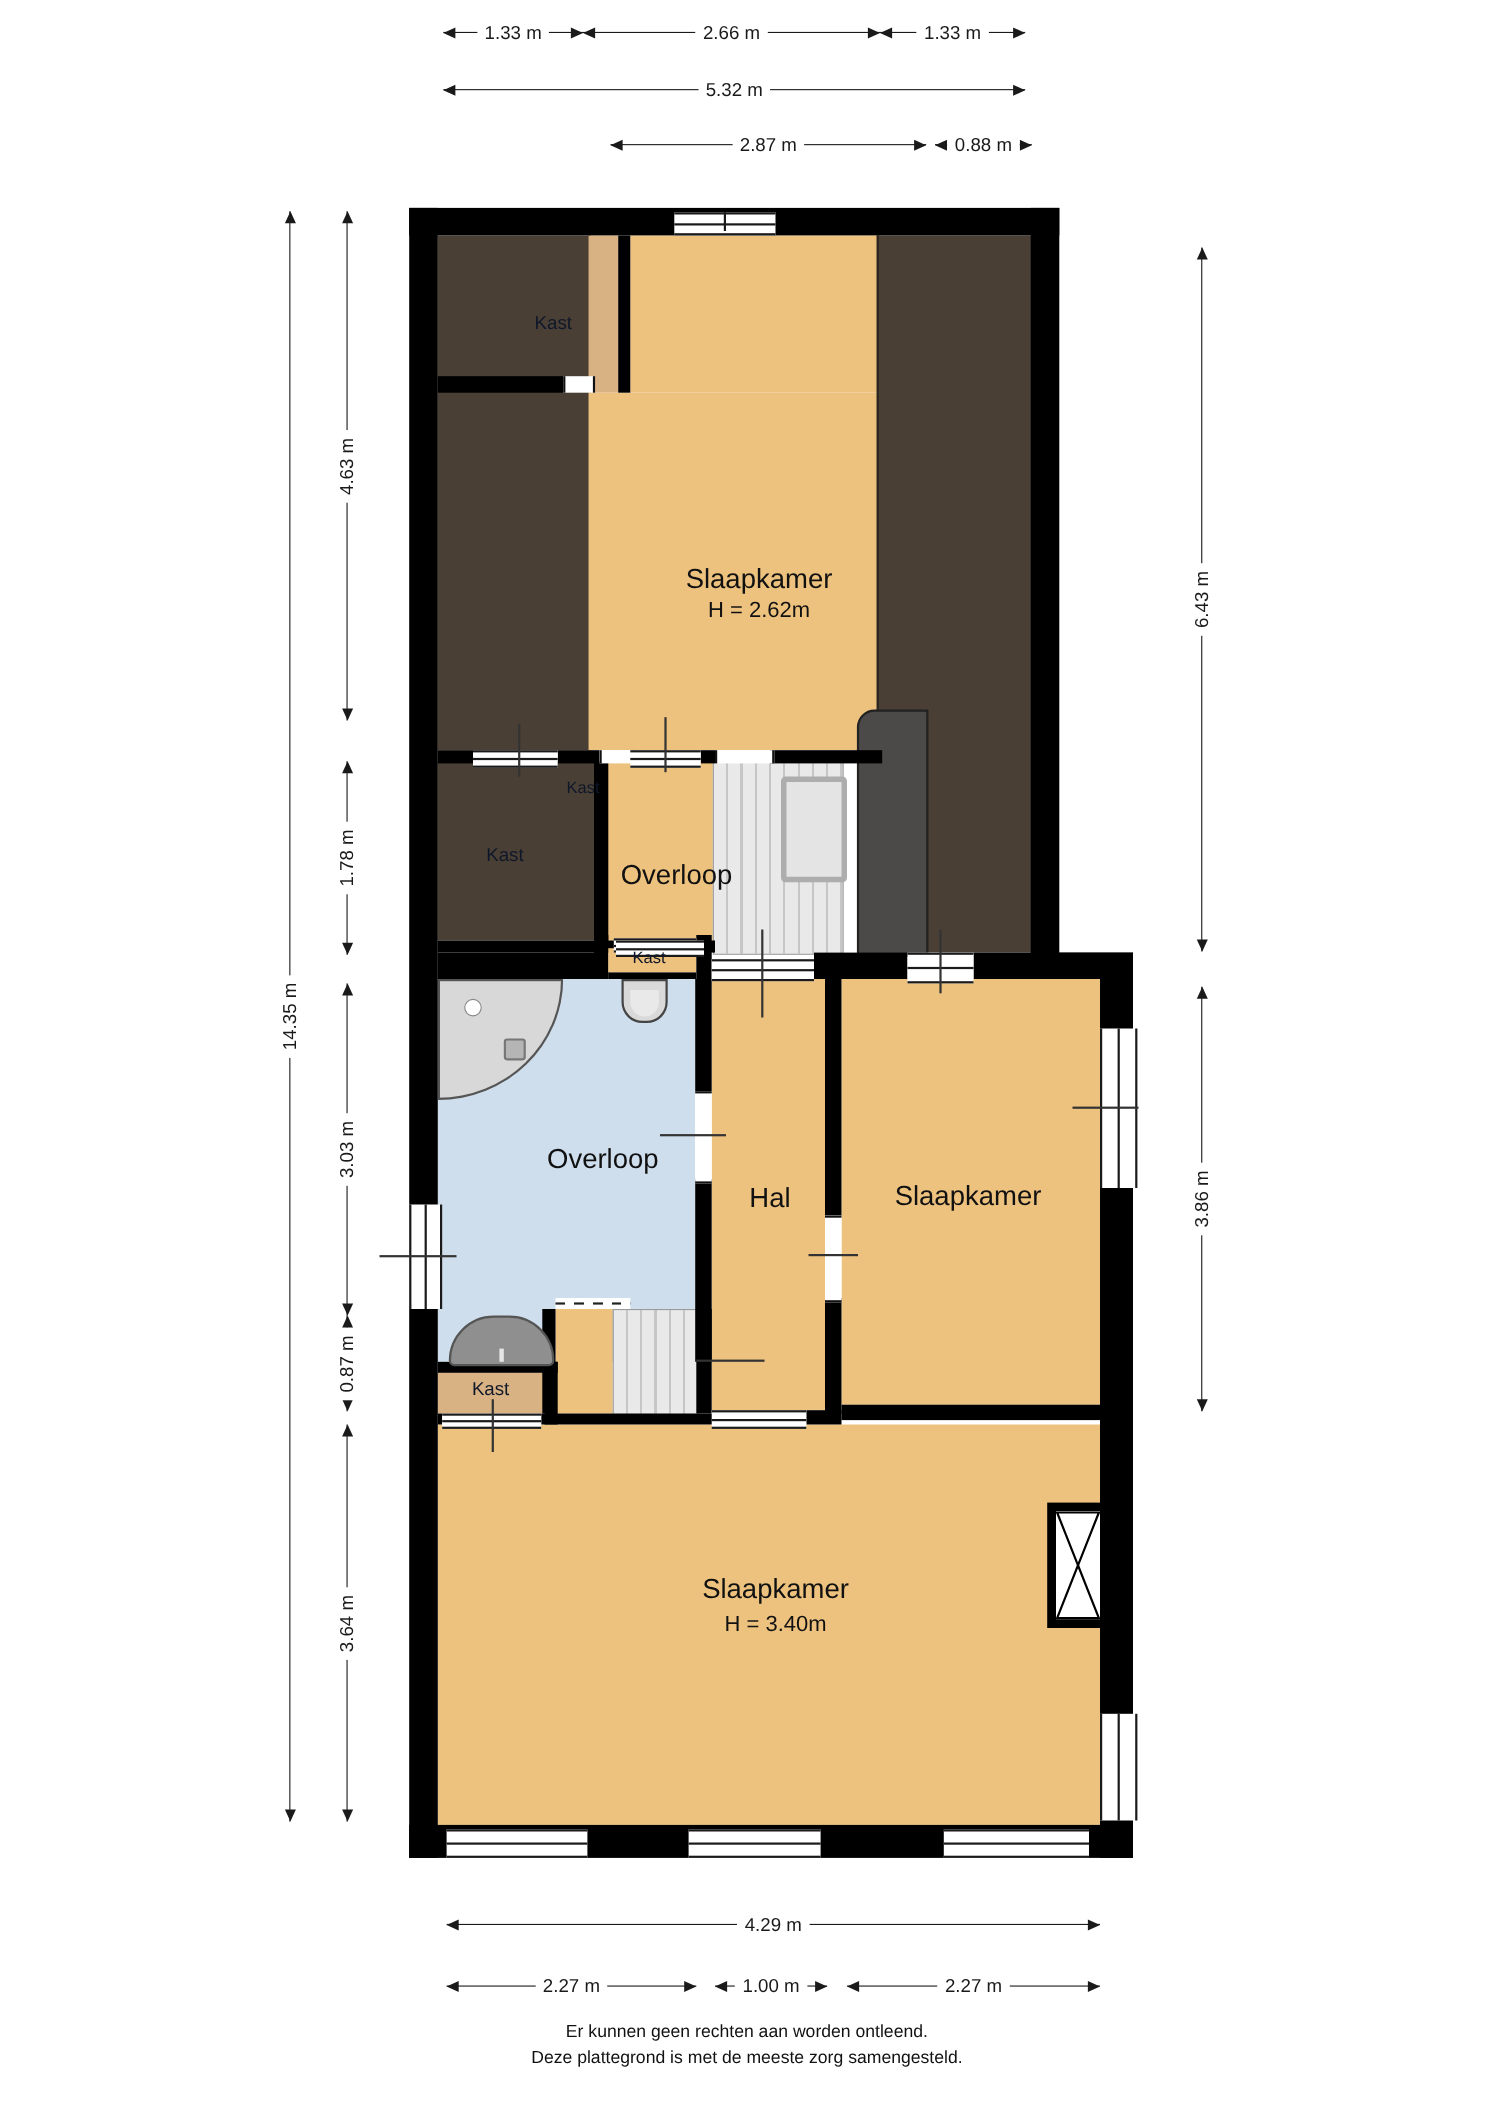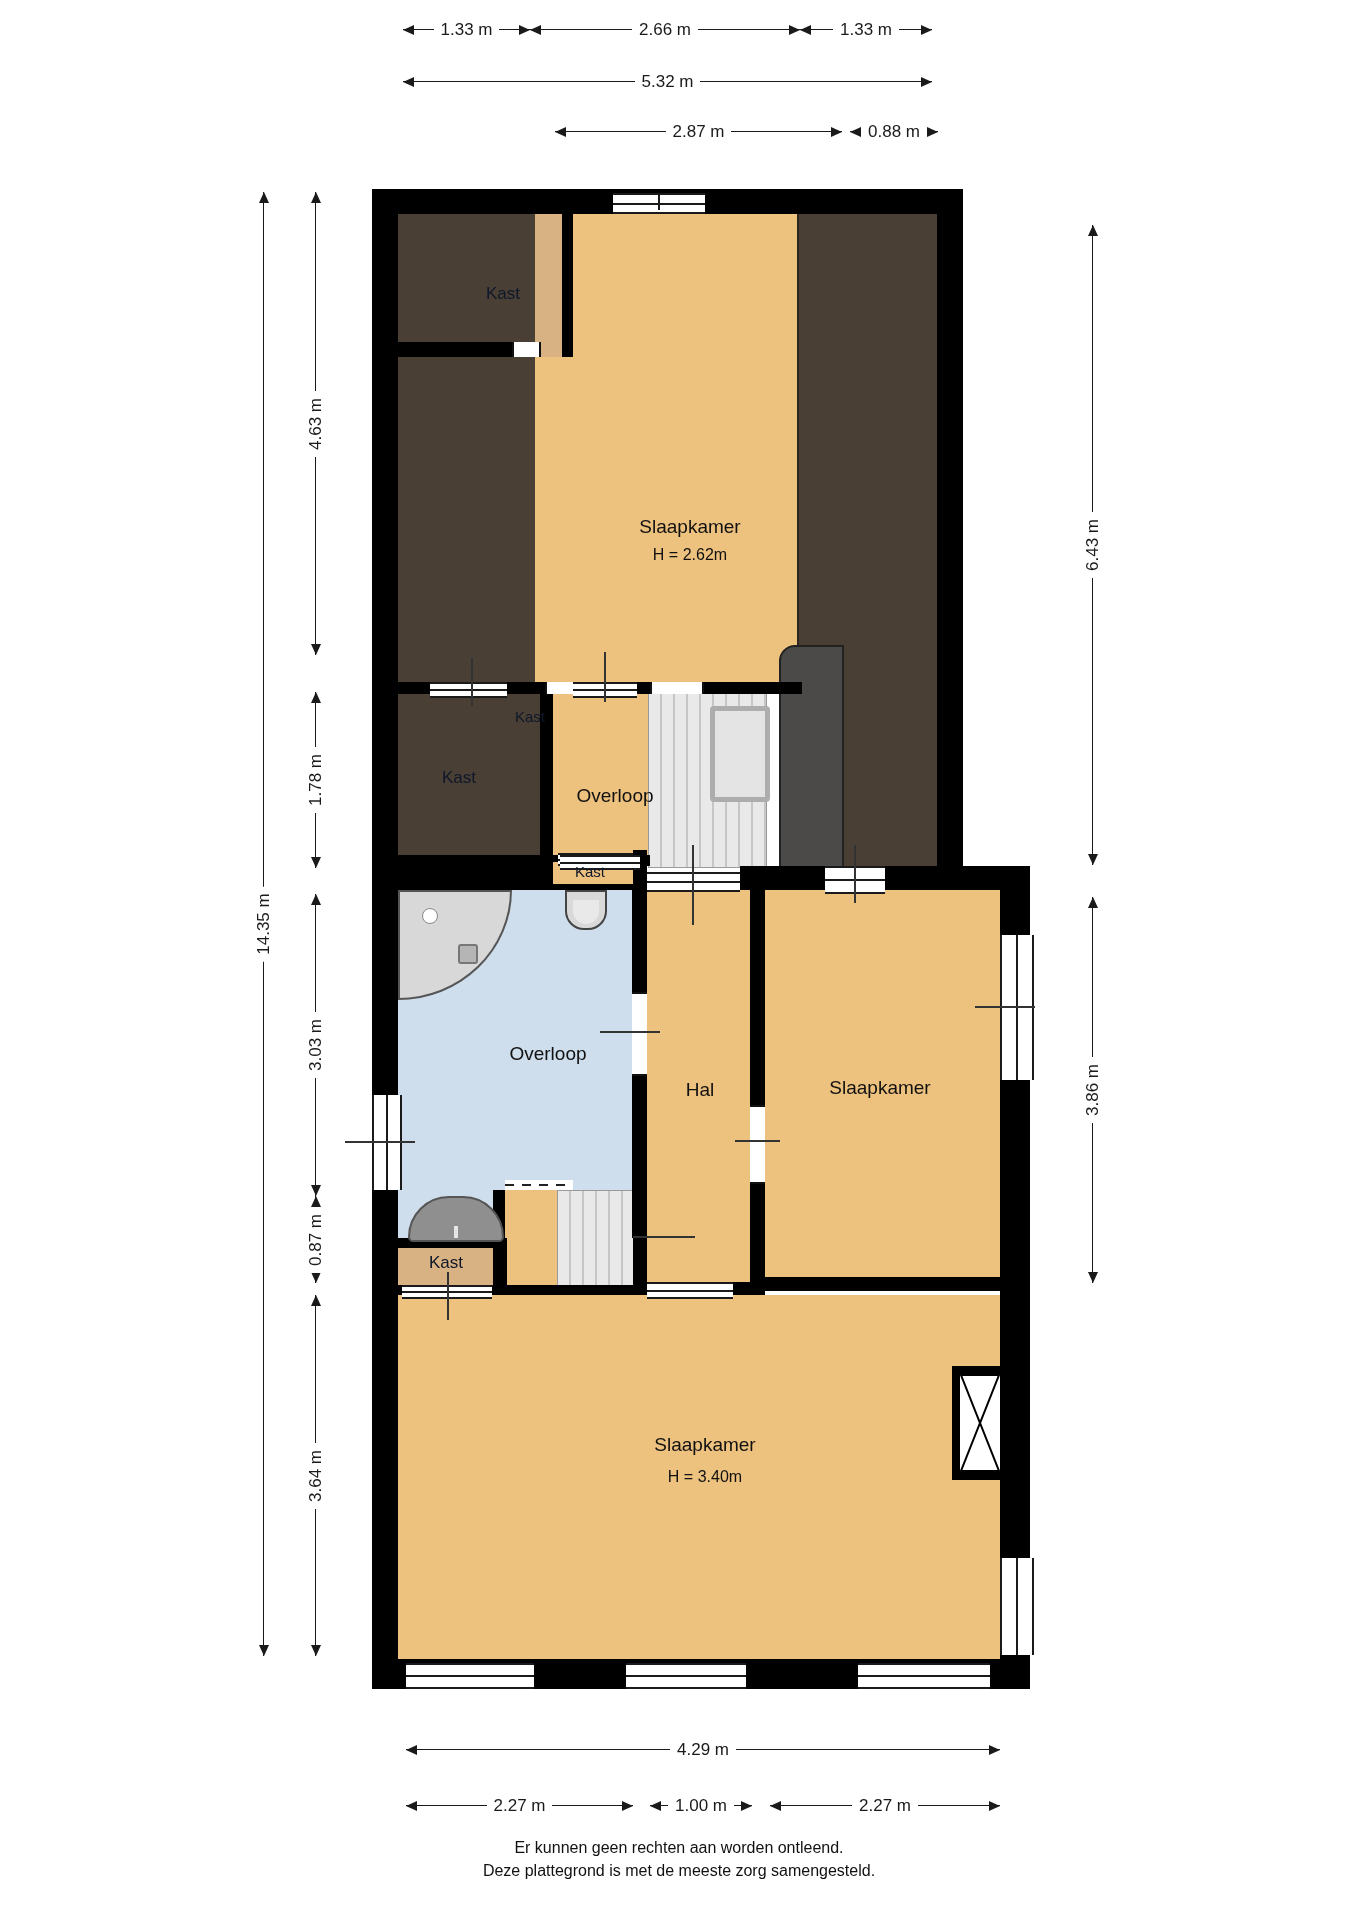--- a/index.html
+++ b/index.html
@@ -19,22 +19,22 @@
   .win-h::after{content:"";position:absolute;left:0;right:0;top:50%;height:2px;margin-top:-1px;background:#1a1a1a;}
   .win-v{position:absolute;background:#fff;border-left:2px solid #1a1a1a;border-right:2px solid #1a1a1a;}
   .win-v::after{content:"";position:absolute;top:0;bottom:0;left:50%;width:2px;margin-left:-1px;background:#1a1a1a;}
   .door-v{position:absolute;background:#fff;border-top:2px solid #111;border-bottom:2px solid #111;}
   .door-h{position:absolute;background:#fff;border-left:2px solid #111;border-right:2px solid #111;}
   .dash-h{position:absolute;background:#fff;}
   .dash-h::after{content:"";position:absolute;left:0;right:0;top:50%;height:2px;margin-top:-1px;
       background:repeating-linear-gradient(90deg,#222 0 9px,transparent 9px 17px);}
   .tick-v{position:absolute;width:2px;background:#333;}
   .tick-h{position:absolute;height:2px;background:#333;}
-  .room-label{position:absolute;transform:translate(-50%,-50%);font-size:19px;color:#111;white-space:nowrap;}
-  .room-sub{position:absolute;transform:translate(-50%,-50%);font-size:16px;color:#111;white-space:nowrap;}
+  .room-label{position:absolute;transform:translate(-50%,-50%);font-size:25px;color:#111;white-space:nowrap;}
+  .room-sub{position:absolute;transform:translate(-50%,-50%);font-size:20px;color:#111;white-space:nowrap;}
   .kast-label{position:absolute;transform:translate(-50%,-50%);font-size:17px;color:#0f172a;white-space:nowrap;}
   .kast-label.sm{font-size:15px;}
   
   .dimh{position:absolute;height:0;}
   .dimh .ln{position:absolute;left:0;right:0;top:-1px;height:1px;background:#1a1a1a;}
   .dimh .a-l{position:absolute;left:0;top:-5px;width:0;height:0;border-top:5px solid transparent;border-bottom:5px solid transparent;border-right:11px solid #1a1a1a;}
   .dimh .a-r{position:absolute;right:0;top:-5px;width:0;height:0;border-top:5px solid transparent;border-bottom:5px solid transparent;border-left:11px solid #1a1a1a;}
   .dimh .lb{position:absolute;left:50%;top:0;transform:translate(-50%,-50%);background:#fff;padding:0 7px;font-size:17px;white-space:nowrap;}
   .dimv{position:absolute;width:0;}
   .dimv .ln{position:absolute;top:0;bottom:0;left:-1px;width:1px;background:#1a1a1a;}

